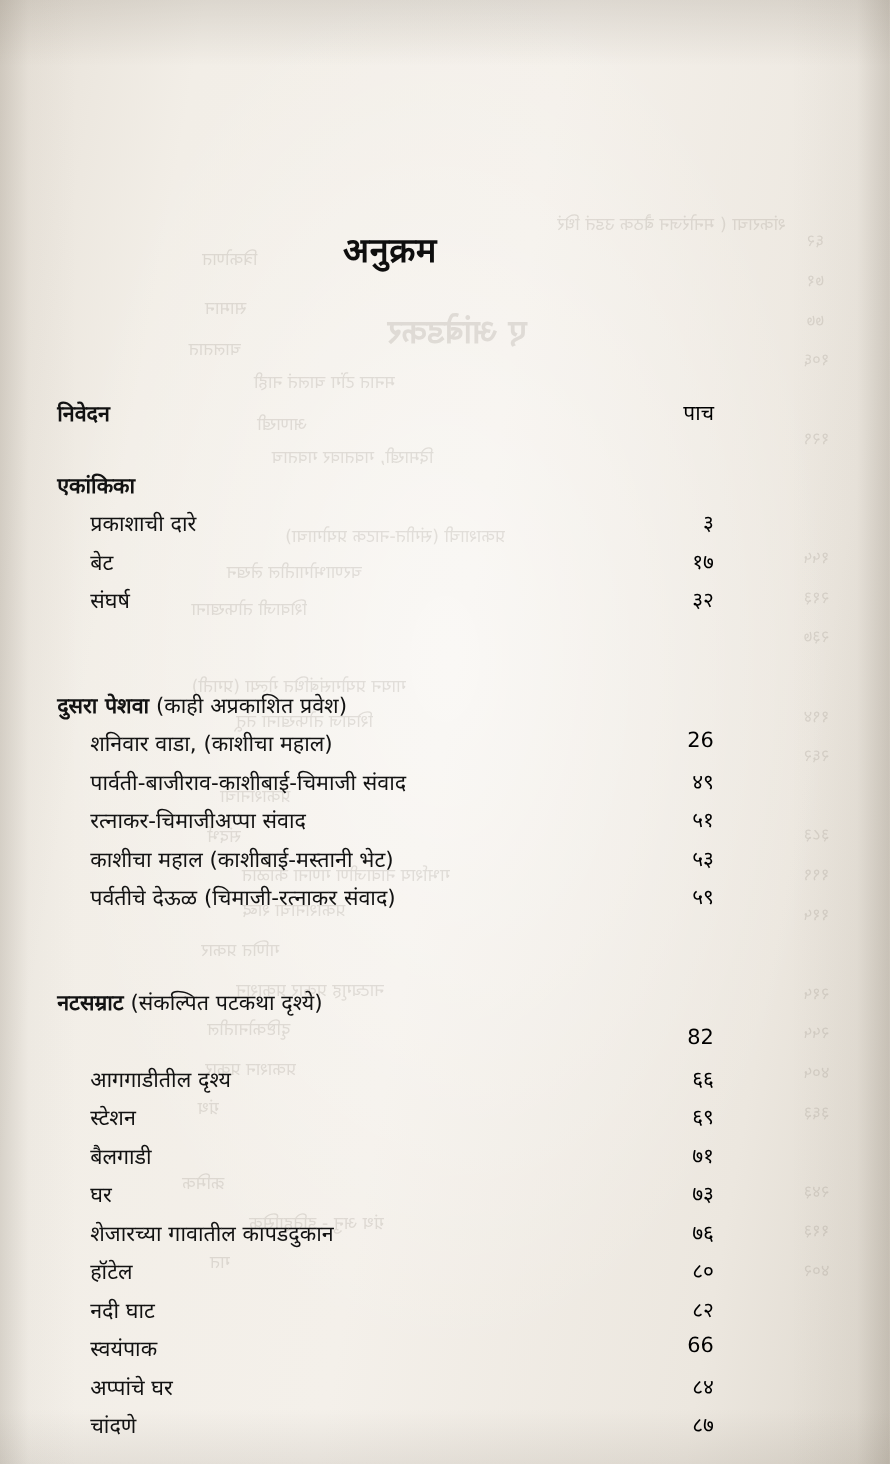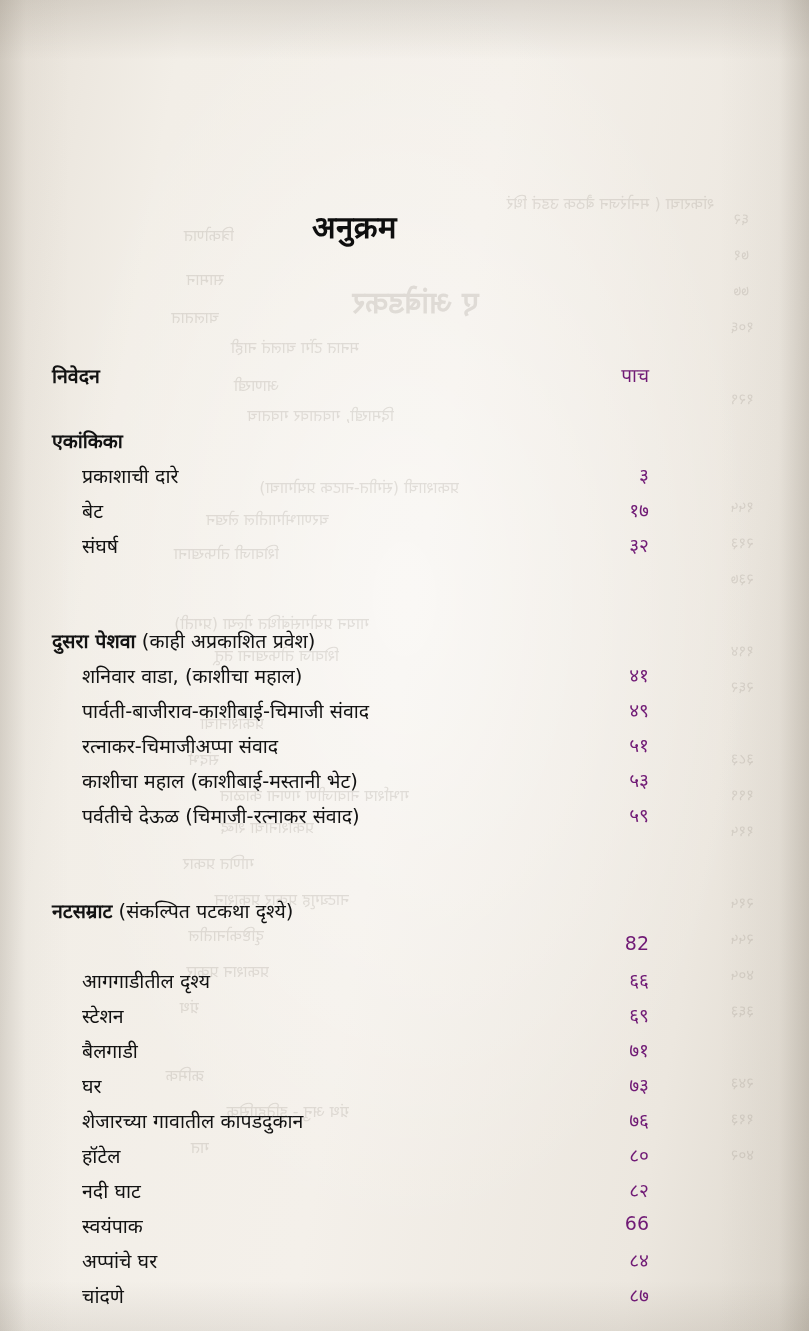--- a/index.html
+++ b/index.html
@@ -93,21 +93,21 @@
     height: 35px;
   }
   .row .label {
     font-size: 19.5px;
     color: #121212;
     white-space: nowrap;
   }
   .row .page-num {
     margin-left: auto;
     font-size: 19px;
-    color: #701a75;
+    color: #000000;
     min-width: 34px;
     text-align: right;
     padding-right: 8px;
   }
 
   .row.heading .label {
     font-weight: bold;
   }
   .row.heading .label .sub {
     font-weight: normal;
@@ -197,21 +197,21 @@
         <div class="page-num">३२</div>
       </div>
       <div class="row gap-sm"></div>
       <div class="row gap-sm"></div>
       <div class="row heading">
         <div class="label">दुसरा पेशवा<span class="sub"> (काही अप्रकाशित प्रवेश)</span></div>
         <div class="page-num"></div>
       </div>
       <div class="row indent">
         <div class="label">शनिवार वाडा, (काशीचा महाल)</div>
-        <div class="page-num">४१</div>
+        <div class="page-num">26</div>
       </div>
       <div class="row indent">
         <div class="label">पार्वती-बाजीराव-काशीबाई-चिमाजी संवाद</div>
         <div class="page-num">४९</div>
       </div>
       <div class="row indent">
         <div class="label">रत्नाकर-चिमाजीअप्पा संवाद</div>
         <div class="page-num">५१</div>
       </div>
       <div class="row indent">

